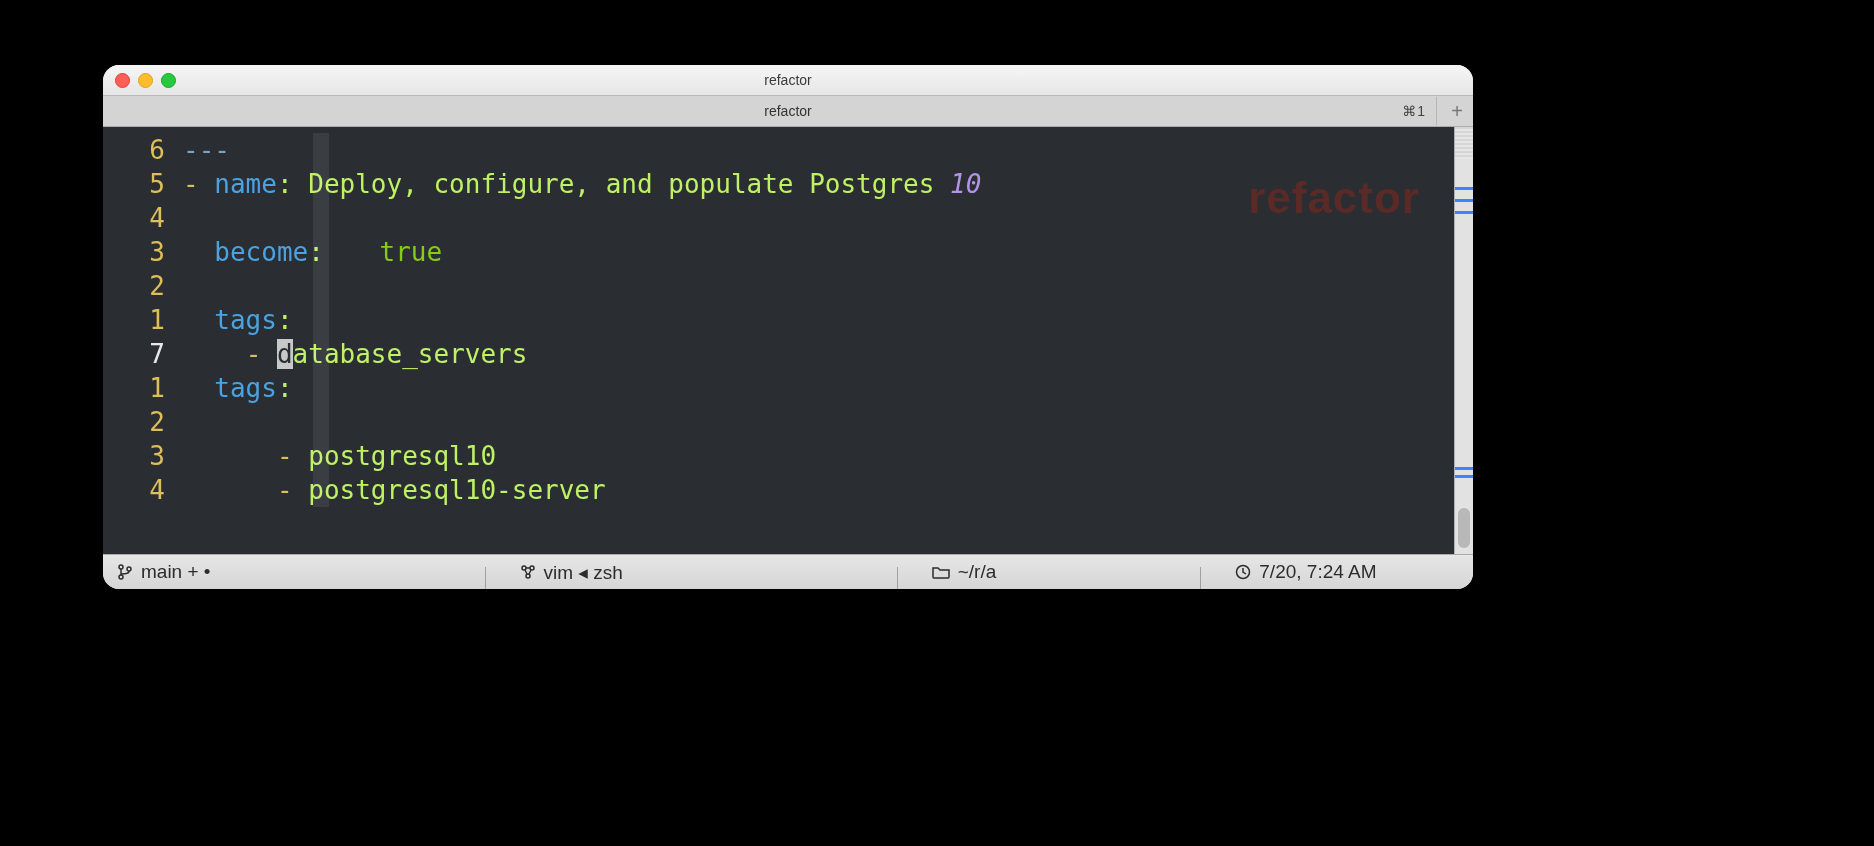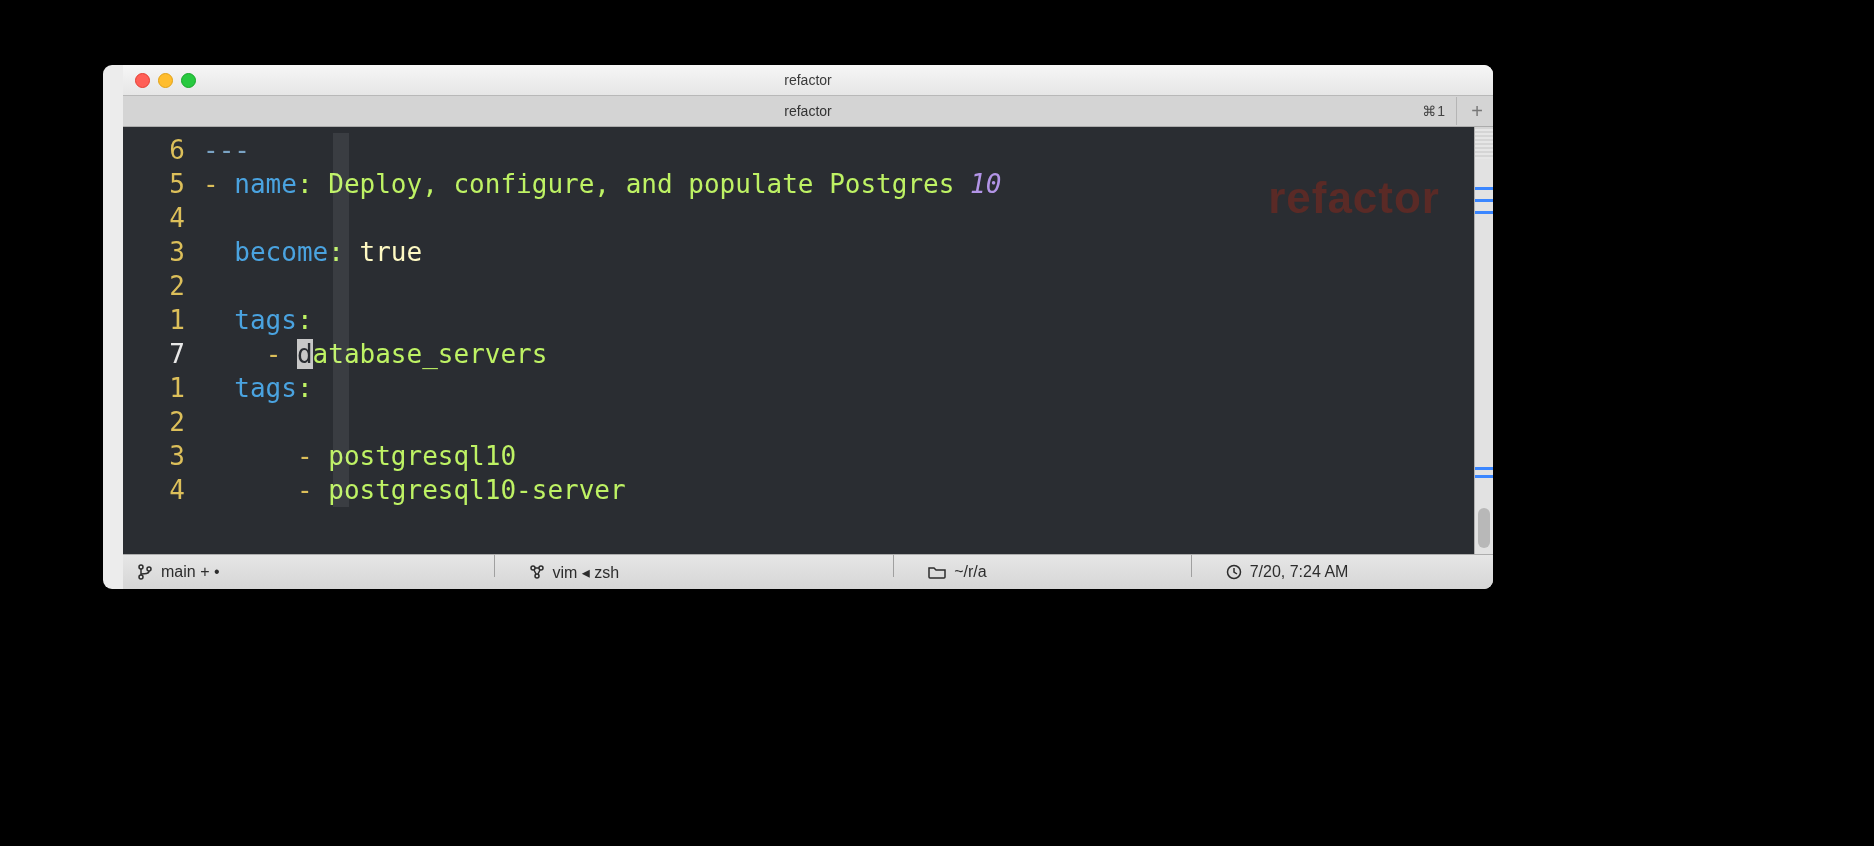--- a/index.html
+++ b/index.html
@@ -10,27 +10,26 @@
     height: 846px;
     font-family: -apple-system, "Helvetica Neue", Arial, sans-serif;
     overflow: hidden;
   }
   .window {
     position: absolute;
     left: 103px;
     top: 65px;
     width: 1370px;
     height: 524px;
-    border-radius: 9px;
+    border-radius: 16px;
     overflow: hidden;
     box-shadow: 0 0 0 1px rgba(0,0,0,0.4), 0 30px 60px rgba(0,0,0,0.8);
     background: #ececec;
     display: flex;
     flex-direction: column;
-    padding-left: 20px;
   }
   
   .titlebar {
     height: 30px;
     background: linear-gradient(#f6f6f6, #e6e6e6);
     border-bottom: 1px solid #b8b8b8;
     display: flex;
     align-items: center;
     position: relative;
     flex: 0 0 auto;
@@ -118,21 +117,21 @@
     background: rgba(255,255,255,0.08);
     pointer-events:none;
   }
   .cursor-cell {
     background:#c8c8c8; color:#2a2d32;
   }
   
   .kw   { color:#4aa3e0; }          
   .dash { color:#dcbf5a; }          
   .str  { color:#bef264; }          
-  .bool { color:#fef9c3; }          
+  .bool { color:#84cc16;margin-left:40px; }          
   .num  { color:#b294e6;font-style:italic; }
   .doc  { color:#7aa3c4; }
   
   .sideruler {
     width:18px; flex:0 0 auto;
     background:#e2e2e2;
     position:relative;
     border-left:1px solid #b0b0b0;
   }
   .ruler-top-shade {
@@ -142,22 +141,22 @@
   .ruler-bluebar { position:absolute; left:0; right:0; height:3px; background:#3a86ff;}
   .ruler-thumb {
     position:absolute; left:3px; right:3px; height:40px; bottom:6px;
     background:#b8b8b8; border-radius:6px;
   }
   
   .statusbar {
     height:34px; flex:0 0 auto;
     background:linear-gradient(#e6e6e6,#d6d6d6);
     border-top:1px solid #adadad;
-    display:flex; align-items:flex-start;
-    font-size:16px; color:#2d2d2d;
+    display:flex; align-items:flex-end;
+    font-size:19px; color:#2d2d2d;
     font-family:-apple-system, Arial, sans-serif;
     gap:20px;
   }
   .status-seg {
     display:flex; align-items:center; gap:8px;
     padding:0 14px;
     height:100%;
   }
   .status-divider { width:1px; height:22px; background:#a0a0a0; }
   .status-spacer { flex:0 0 auto; }

